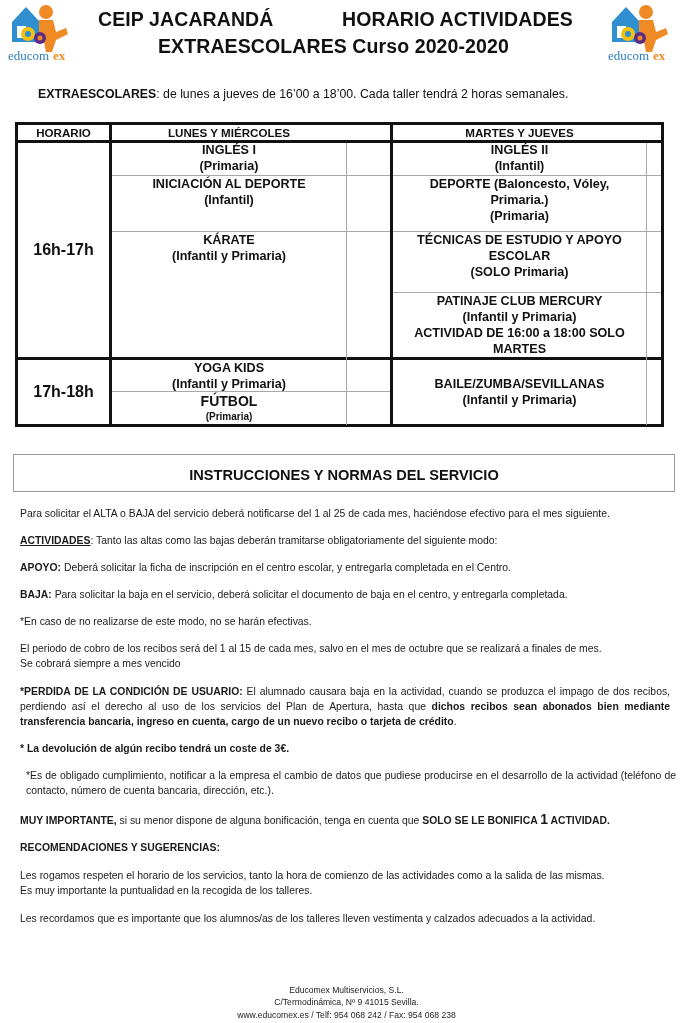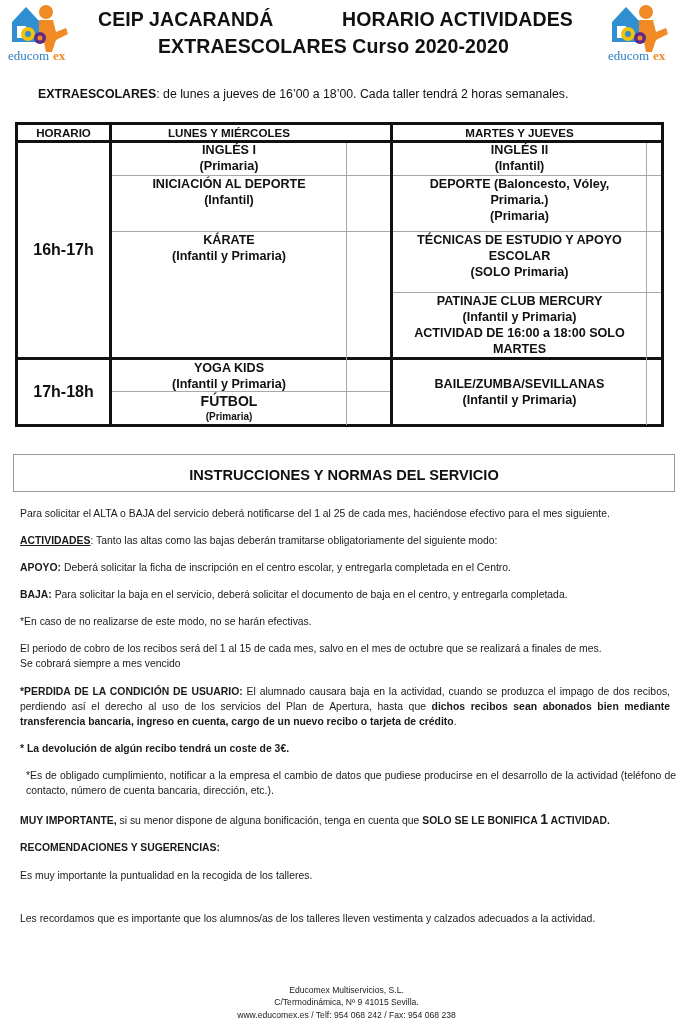--- a/index.html
+++ b/index.html
@@ -168,20 +168,21 @@
 <div class="p" style="top:641px;">
   <div>El periodo de cobro de los recibos será del 1 al 15 de cada mes, salvo en el mes de octubre que se realizará a finales de mes.</div>
   <div>Se cobrará siempre a mes vencido</div>
 </div>
 <div class="p" style="top:684px;"><b>*PERDIDA DE LA CONDICIÓN DE USUARIO:</b><span> El alumnado causara baja en la actividad, cuando se produzca el impago de dos recibos,  perdiendo así el derecho al uso de los servicios del Plan de Apertura, hasta que </span><b>dichos recibos sean abonados bien mediante transferencia bancaria, ingreso en cuenta, cargo de un nuevo recibo o tarjeta de crédito</b><span>.</span></div>
 <div class="p" style="top:741px;"><b>* La devolución de algún recibo tendrá un coste de 3€.</b></div>
 <div class="p" style="top:768px;margin-left:6px;">*Es de obligado cumplimiento, notificar a la empresa el cambio de datos que pudiese producirse en el desarrollo de la actividad (teléfono de contacto, número de cuenta bancaria, dirección, etc.).</div>
 <div class="p" style="top:812px;"><b>MUY IMPORTANTE,</b><span> si su menor dispone de alguna bonificación, tenga en cuenta que  </span><b>SOLO SE LE BONIFICA </b><span class="one-big">1</span><b> ACTIVIDAD.</b></div>
 <div class="p" style="top:840px;"><b>RECOMENDACIONES Y SUGERENCIAS:</b></div>
 <div class="p" style="top:868px;">
+  <div>Les rogamos respeten el horario de los servicios, tanto la hora de comienzo de las actividades como a la salida de las mismas.</div>
   <div>Es muy importante la puntualidad en la recogida de los talleres.</div>
 </div>
 <div class="p" style="top:911px;">Les recordamos que es importante que los alumnos/as de los talleres lleven vestimenta y calzados adecuados a la actividad.</div>
 
 <div class="footer">
   <div>Educomex Multiservicios, S.L.</div>
   <div>C/Termodinámica, Nº 9 41015 Sevilla.</div>
   <div>www.educomex.es / Telf: 954 068 242 / Fax: 954 068 238</div>
 </div>
 

